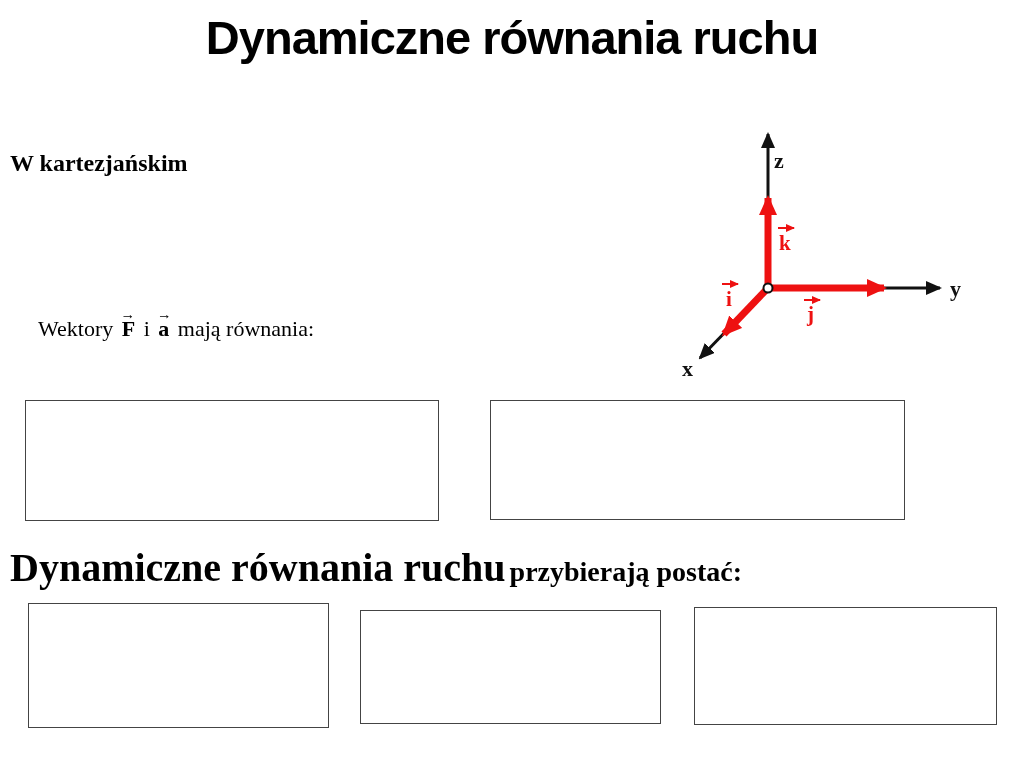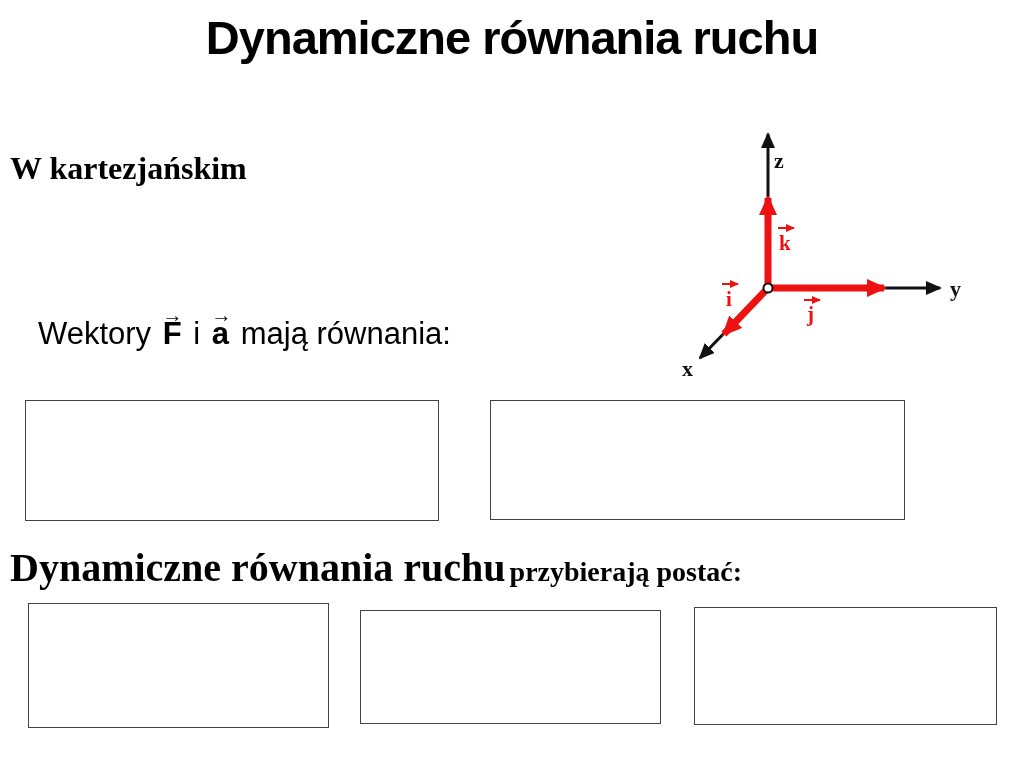--- a/index.html
+++ b/index.html
@@ -20,28 +20,28 @@
     font-weight:bold;
     font-size:47px;
     letter-spacing:-1px;
     margin:0;
   }
   .intro-heading{
     position:absolute;
     left:10px;top:148px;
     font-family:"Liberation Serif", serif;
     font-weight:bold;
-    font-size:32px;
+    font-size:24px;
     line-height:1.25;
   }
   .vectors-sentence{
     position:absolute;
     left:38px;top:316px;
-    font-size:31px;
-    font-family:Liberation Sans, sans-serif;
+    font-size:22px;
+    font-family:Liberation Serif, serif;
   }
   .vec{
     position:relative;
     display:inline-block;
     font-weight:bold;
     padding:0 3px;
   }
   .vec .arrow{
     position:absolute;
     left:0.12em;

